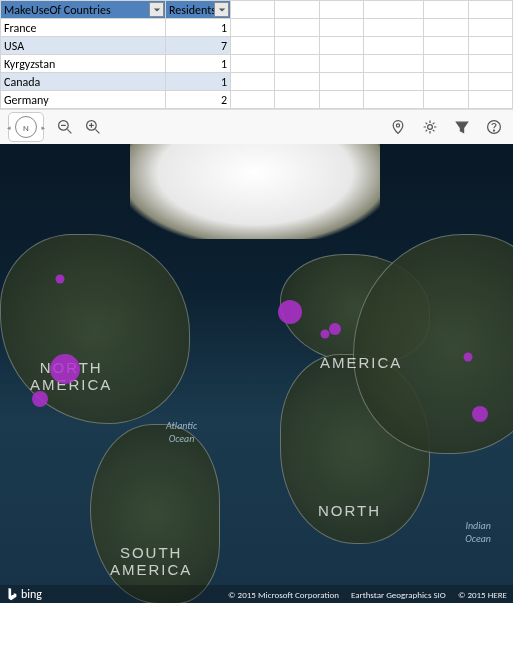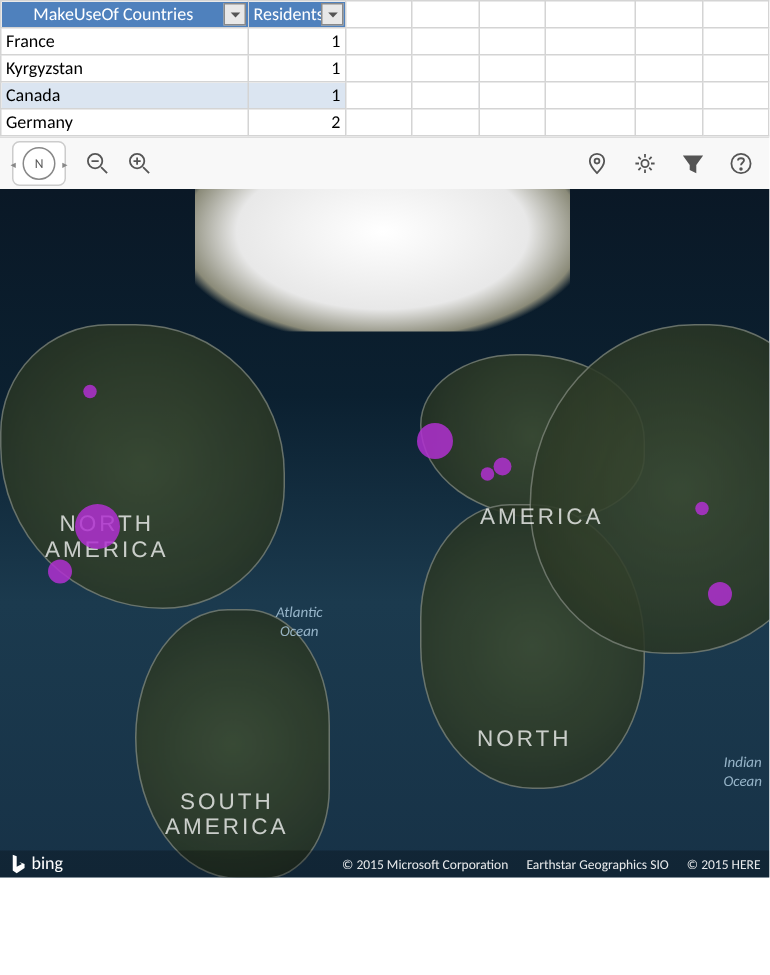--- a/index.html
+++ b/index.html
@@ -1,21 +1,21 @@
 <!DOCTYPE html>
 <html><head>
 <meta charset="utf-8">
 <style>
   * { box-sizing: border-box; margin: 0; padding: 0; }
   body { font-family: Calibri, Arial, sans-serif; font-size: 12px; width: 513px; height: 650px; overflow: hidden; background: #fff; }
 
   .sheet { width: 513px; }
   .sheet table { border-collapse: collapse; width: 100%; table-layout: fixed; }
   .sheet td, .sheet th { border: 1px solid #d4d4d4; height: 18px; padding: 0 3px; font-size: 12px; white-space: nowrap; overflow: hidden; }
-  .sheet th { background: #4f81bd; color: #ffffff; font-weight: normal; text-align: center; position: relative; padding-right: 18px; }
+  .sheet th { background: #4f81bd; color: #000000; font-weight: normal; text-align: left; position: relative; padding-right: 18px; }
   .filter-btn { position: absolute; right: 1px; top: 1px; width: 15px; height: 15px; background: #e8e8e8; border: 1px solid #8a8a8a; display: flex; align-items: center; justify-content: center; }
   .filter-btn svg { width: 8px; height: 8px; }
   .band0 { background: #dbe5f1; }
   .band1 { background: #ffffff; }
   .num { text-align: right; }
   .selected-cell { outline: 2px solid #217346; outline-offset: -1px; }
 
   .toolbar { height: 35px; display: flex; align-items: center; padding: 0 8px; background: #f8f8f8; border-top: 1px solid #ddd; }
   .compass { width: 36px; height: 30px; border: 1px solid #ccc; border-radius: 5px; display: flex; align-items: center; justify-content: center; position: relative; background: #fff; margin-right: 10px; }
   .compass-inner { width: 22px; height: 22px; border: 1px solid #888; border-radius: 50%; display: flex; align-items: center; justify-content: center; font-size: 9px; color: #555; position: relative; }
@@ -96,20 +96,30 @@
     <tr class="band1">
           <td>France</td>
           <td class="num">1</td>
           <td></td>
           <td></td>
           <td></td>
           <td></td>
           <td></td>
           <td></td>
         </tr>
+    <tr class="band0">
+          <td>USA</td>
+          <td class="num">7</td>
+          <td style="background:#fff"></td>
+          <td style="background:#fff"></td>
+          <td style="background:#fff"></td>
+          <td style="background:#fff"></td>
+          <td style="background:#fff"></td>
+          <td style="background:#fff"></td>
+        </tr>
     <tr class="band1">
           <td>Kyrgyzstan</td>
           <td class="num">1</td>
           <td></td>
           <td></td>
           <td></td>
           <td></td>
           <td></td>
           <td></td>
         </tr>
@@ -195,22 +205,22 @@
   <div class="continent sa"></div>
   <div class="continent eu"></div>
   <div class="continent af"></div>
   <div class="continent as"></div>
 
   <div class="label" style="top:175px;left:30px"><span>NORTH</span><br><span>AMERICA</span></div>
   <div class="label" style="top:360px;left:110px"><span>SOUTH</span><br><span>AMERICA</span></div>
   <div class="label" style="top:170px;left:320px">AMERICA</div>
   <div class="label" style="top:318px;left:318px">NORTH</div>
 
-  <div class="water-label" style="top:275px;left:184px"><span>Atlantic</span><br><span>Ocean</span></div>
-  <div class="water-label" style="top:375px;right:5px"><span>Indian</span><br><span>Ocean</span></div>
+  <div class="water-label" style="top:275px;left:166px"><span>Atlantic</span><br><span>Ocean</span></div>
+  <div class="water-label" style="top:375px;right:22px"><span>Indian</span><br><span>Ocean</span></div>
 
   <div class="bubble" style="top:225px;left:65px;width:30px;height:30px"></div>
   <div class="bubble" style="top:168px;left:290px;width:24px;height:24px"></div>
   <div class="bubble" style="top:255px;left:40px;width:16px;height:16px"></div>
   <div class="bubble" style="top:270px;left:480px;width:16px;height:16px"></div>
   <div class="bubble" style="top:190px;left:325px;width:9px;height:9px"></div>
   <div class="bubble" style="top:185px;left:335px;width:12px;height:12px"></div>
   <div class="bubble" style="top:135px;left:60px;width:9px;height:9px"></div>
   <div class="bubble" style="top:213px;left:468px;width:9px;height:9px"></div>
 

